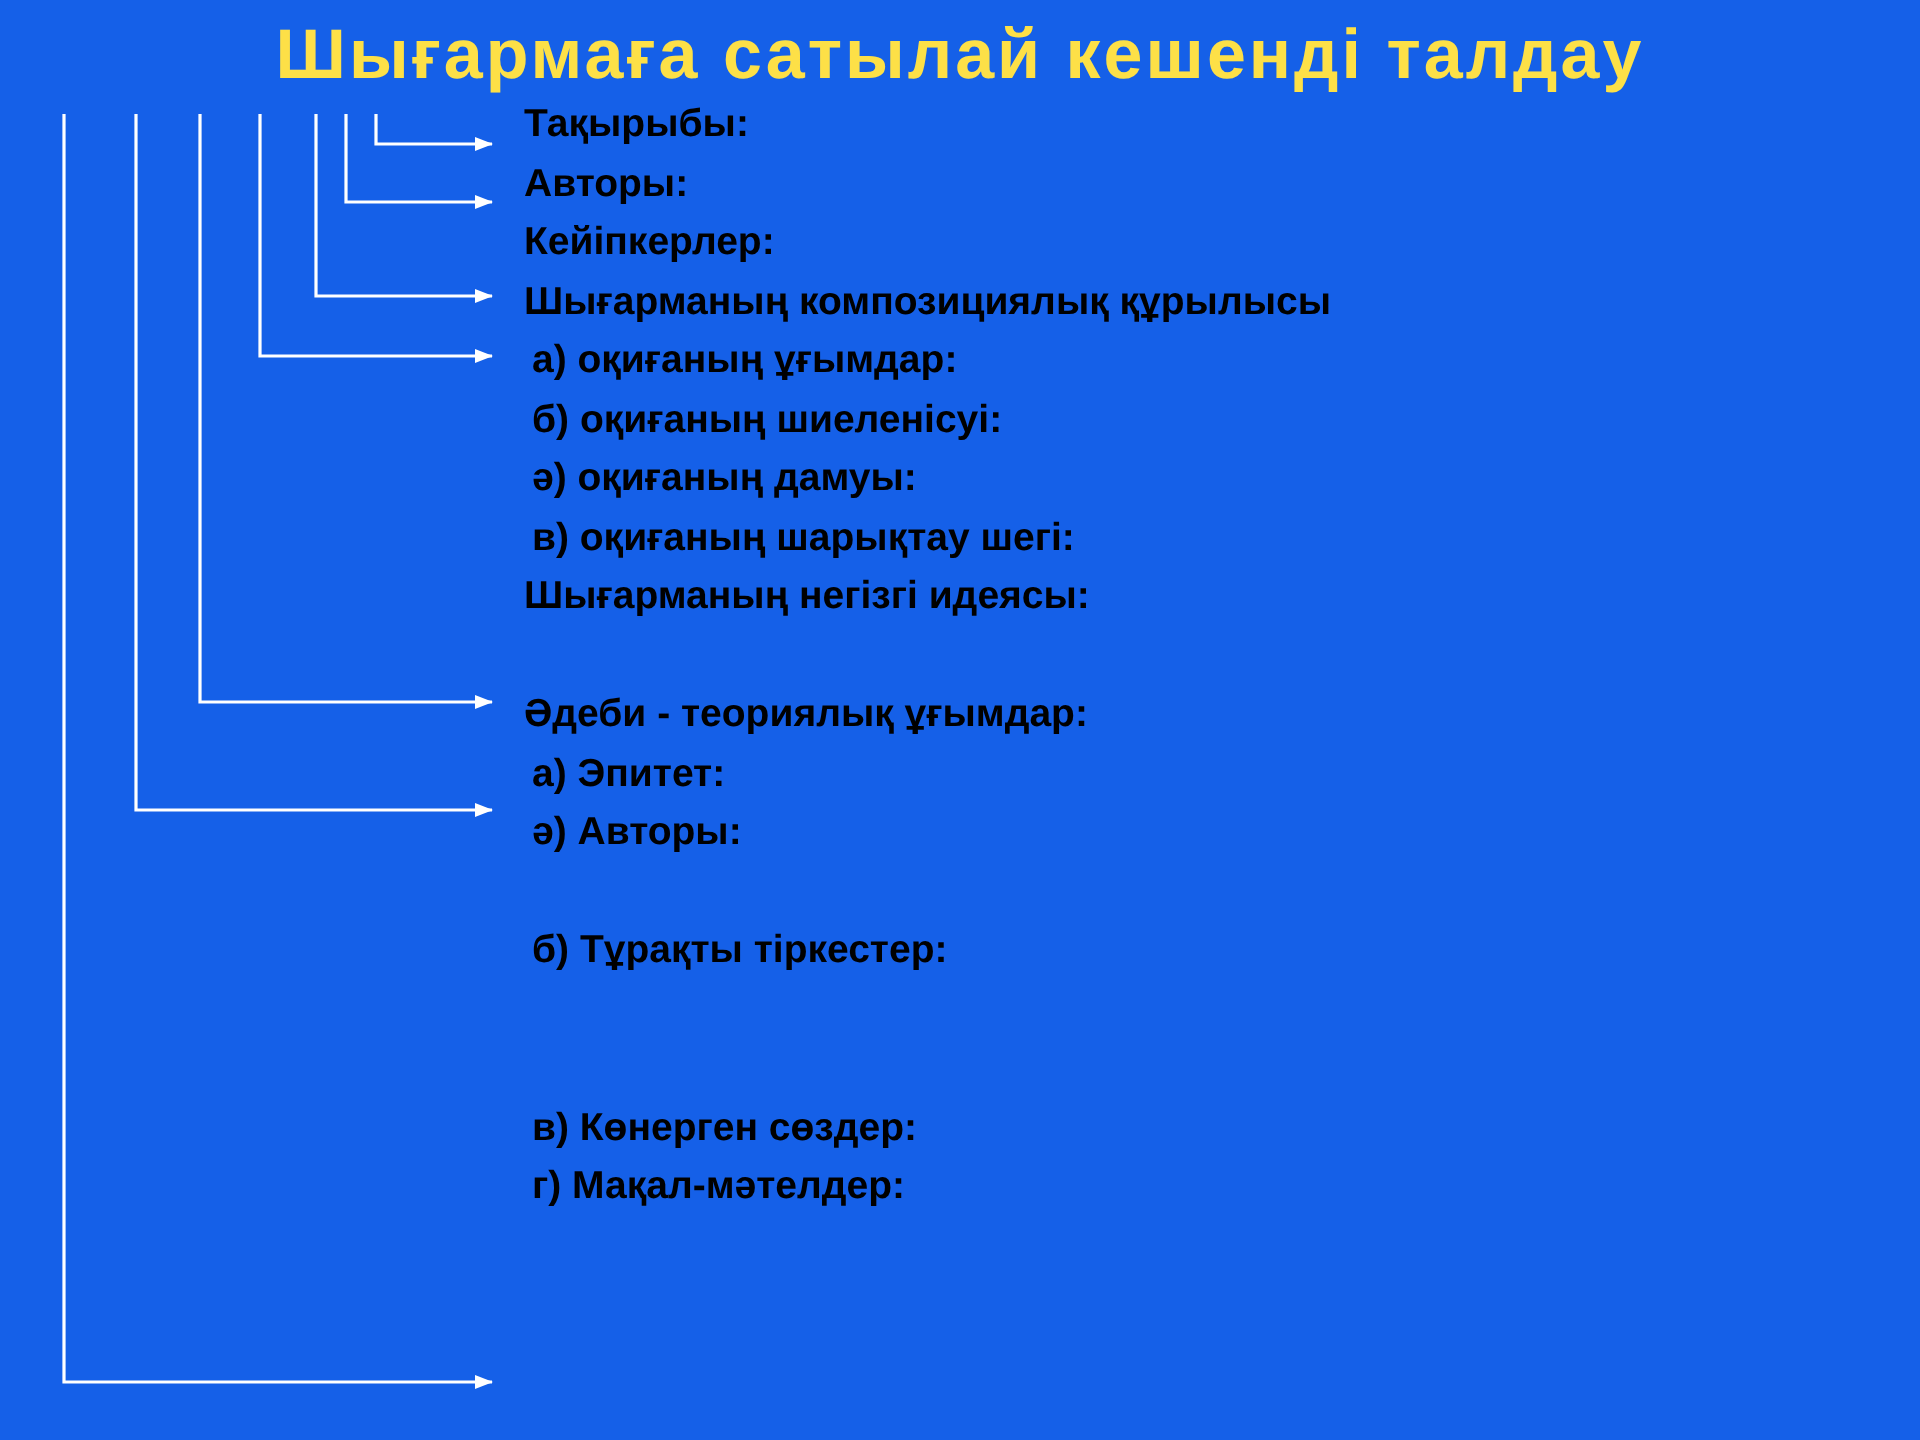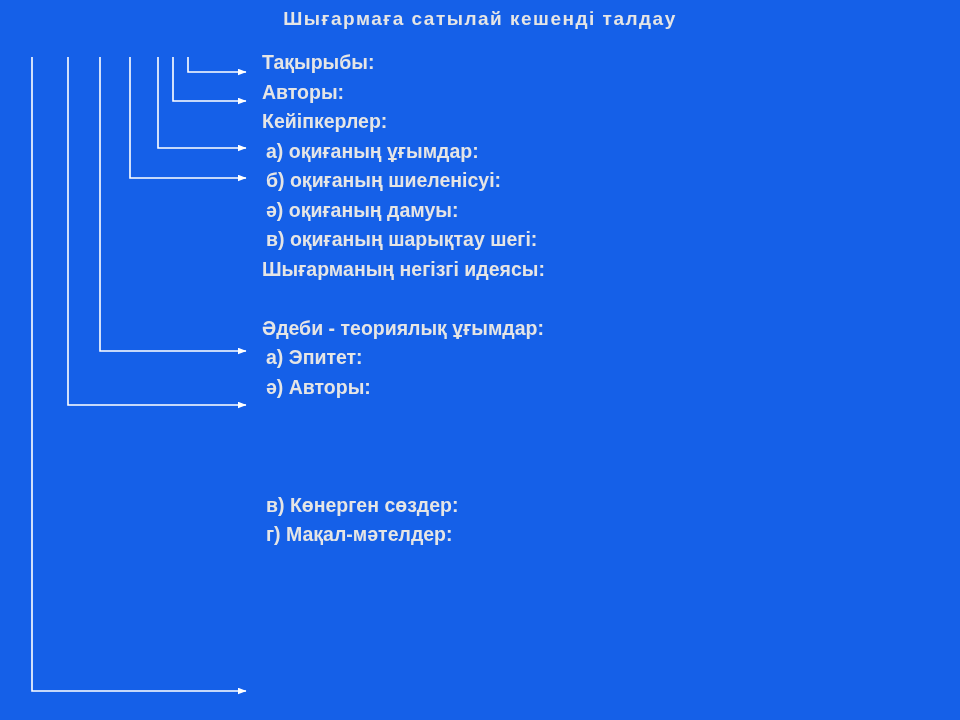--- a/index.html
+++ b/index.html
@@ -18,41 +18,41 @@
     width: 960px;
     height: 720px;
     background: #1560E8;
   }
   #title {
     position: absolute;
     left: 0;
     top: 8px;
     width: 960px;
     text-align: center;
-    color: #e5e5e5;
-    font-size: 19px;
+    color: #fde047;
+    font-size: 35px;
     font-weight: bold;
     letter-spacing: 1.5px;
     white-space: nowrap;
   }
   #bracket-layer {
     position: absolute;
     left: 0;
     top: 0;
     width: 960px;
     height: 720px;
   }
   #items {
     position: absolute;
     left: 262px;
     top: 48px;
     width: 690px;
   }
   .item {
-    color: #e5e5e5;
+    color: #000000;
     font-size: 19.5px;
     font-weight: bold;
     line-height: 29.5px;
     white-space: nowrap;
     height: 29.5px;
   }
   .item.sub {
     padding-left: 4px;
   }
   .item.spacer {
@@ -88,29 +88,31 @@
       <path d="M68,57 L68,405 L246,405"></path>
 
       <path d="M32,57 L32,691 L246,691"></path>
     </g>
   </svg>
 
   <div id="items">
     <div class="item">Тақырыбы:</div>
     <div class="item">Авторы:</div>
     <div class="item">Кейіпкерлер:</div>
+    <div class="item">Шығарманың композициялық құрылысы</div>
     <div class="item sub">а) оқиғаның ұғымдар:</div>
     <div class="item sub">б) оқиғаның шиеленісуі:</div>
     <div class="item sub">ә) оқиғаның дамуы:</div>
     <div class="item sub">в) оқиғаның шарықтау шегі:</div>
     <div class="item">Шығарманың негізгі идеясы:</div>
     <div class="item spacer"></div>
     <div class="item">Әдеби - теориялық ұғымдар:</div>
     <div class="item sub">а) Эпитет:</div>
     <div class="item sub">ә) Авторы:</div>
     <div class="item spacer"></div>
+    <div class="item sub">б) Тұрақты тіркестер:</div>
     <div class="item spacer"></div>
     <div class="item spacer"></div>
     <div class="item sub">в) Көнерген сөздер:</div>
     <div class="item sub">г) Мақал-мәтелдер:</div>
   </div>
 
 </div>
 
 </body></html>

